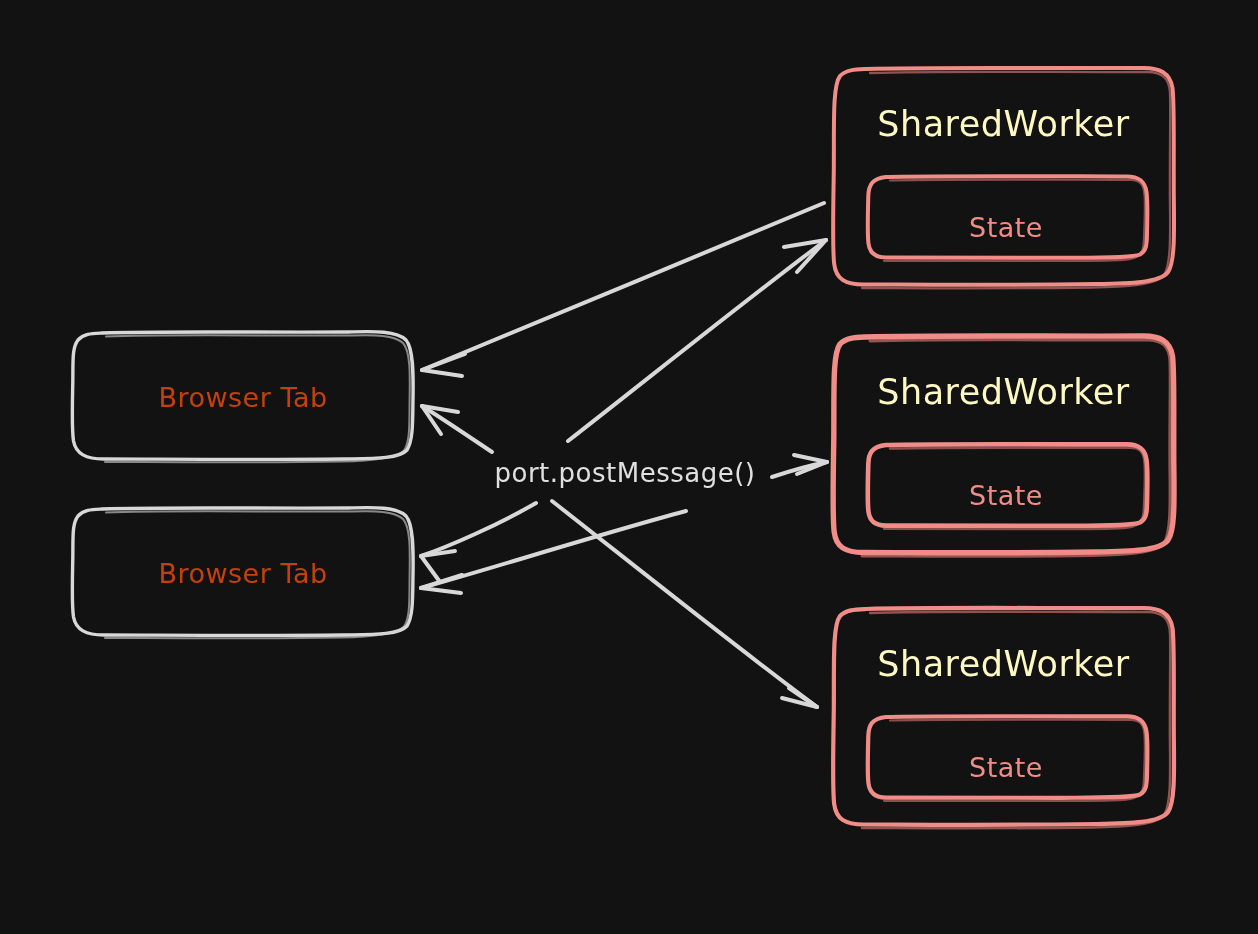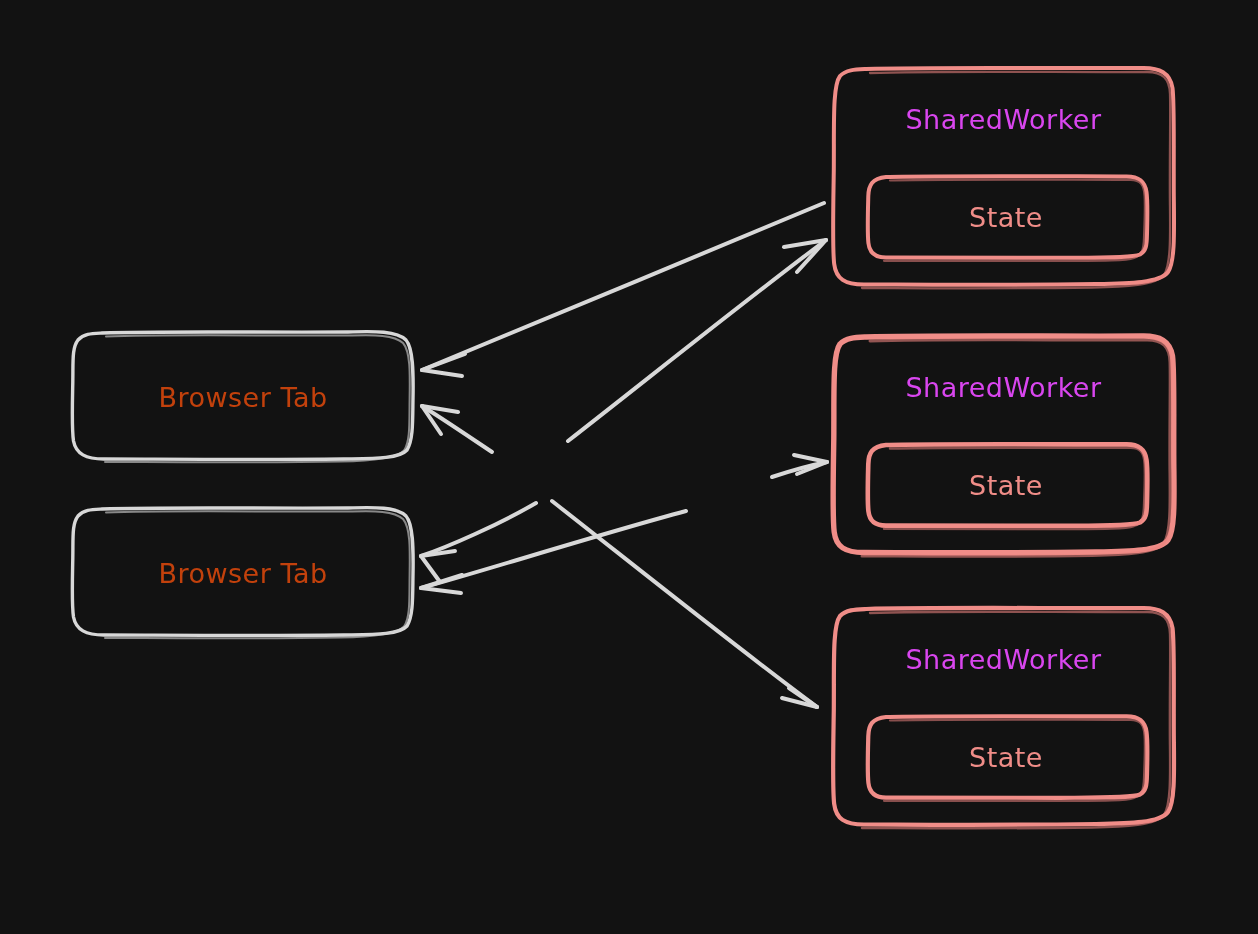--- a/index.html
+++ b/index.html
@@ -29,26 +29,27 @@
   }
   .node-label {
     position: absolute;
     text-align: center;
     white-space: nowrap;
     pointer-events: none;
     font-family: "DejaVu Sans", sans-serif;
     letter-spacing: 0.5px;
   }
   .label-worker {
-    color: #d946ef;
-    font-size: 27px;
+    color: #fef9c3;
+    font-size: 35px;
   }
   .label-state {
     color: #f08d88;
     font-size: 27px;
+    margin-top: 10px;
   }
   .label-tab {
     color: #c2410c;
     font-size: 27px;
   }
   .label-edge {
     color: #e0e0e0;
     font-size: 26px;
   }
 </style>
@@ -197,14 +198,15 @@
 
   <div class="node-label label-worker" style="left:833px; top:372px; width:341px;">SharedWorker</div>
   <div class="node-label label-state" style="left:868px; top:470px; width:276px;">State</div>
 
   <div class="node-label label-worker" style="left:833px; top:644px; width:341px;">SharedWorker</div>
   <div class="node-label label-state" style="left:868px; top:742px; width:276px;">State</div>
 
   <div class="node-label label-tab" style="left:72px; top:382px; width:342px;">Browser Tab</div>
   <div class="node-label label-tab" style="left:72px; top:558px; width:342px;">Browser Tab</div>
 
+  <div class="node-label label-edge" style="left:480px; top:458px; width:290px;">port.postMessage()</div>
 
 </div>
 
 </body></html>

